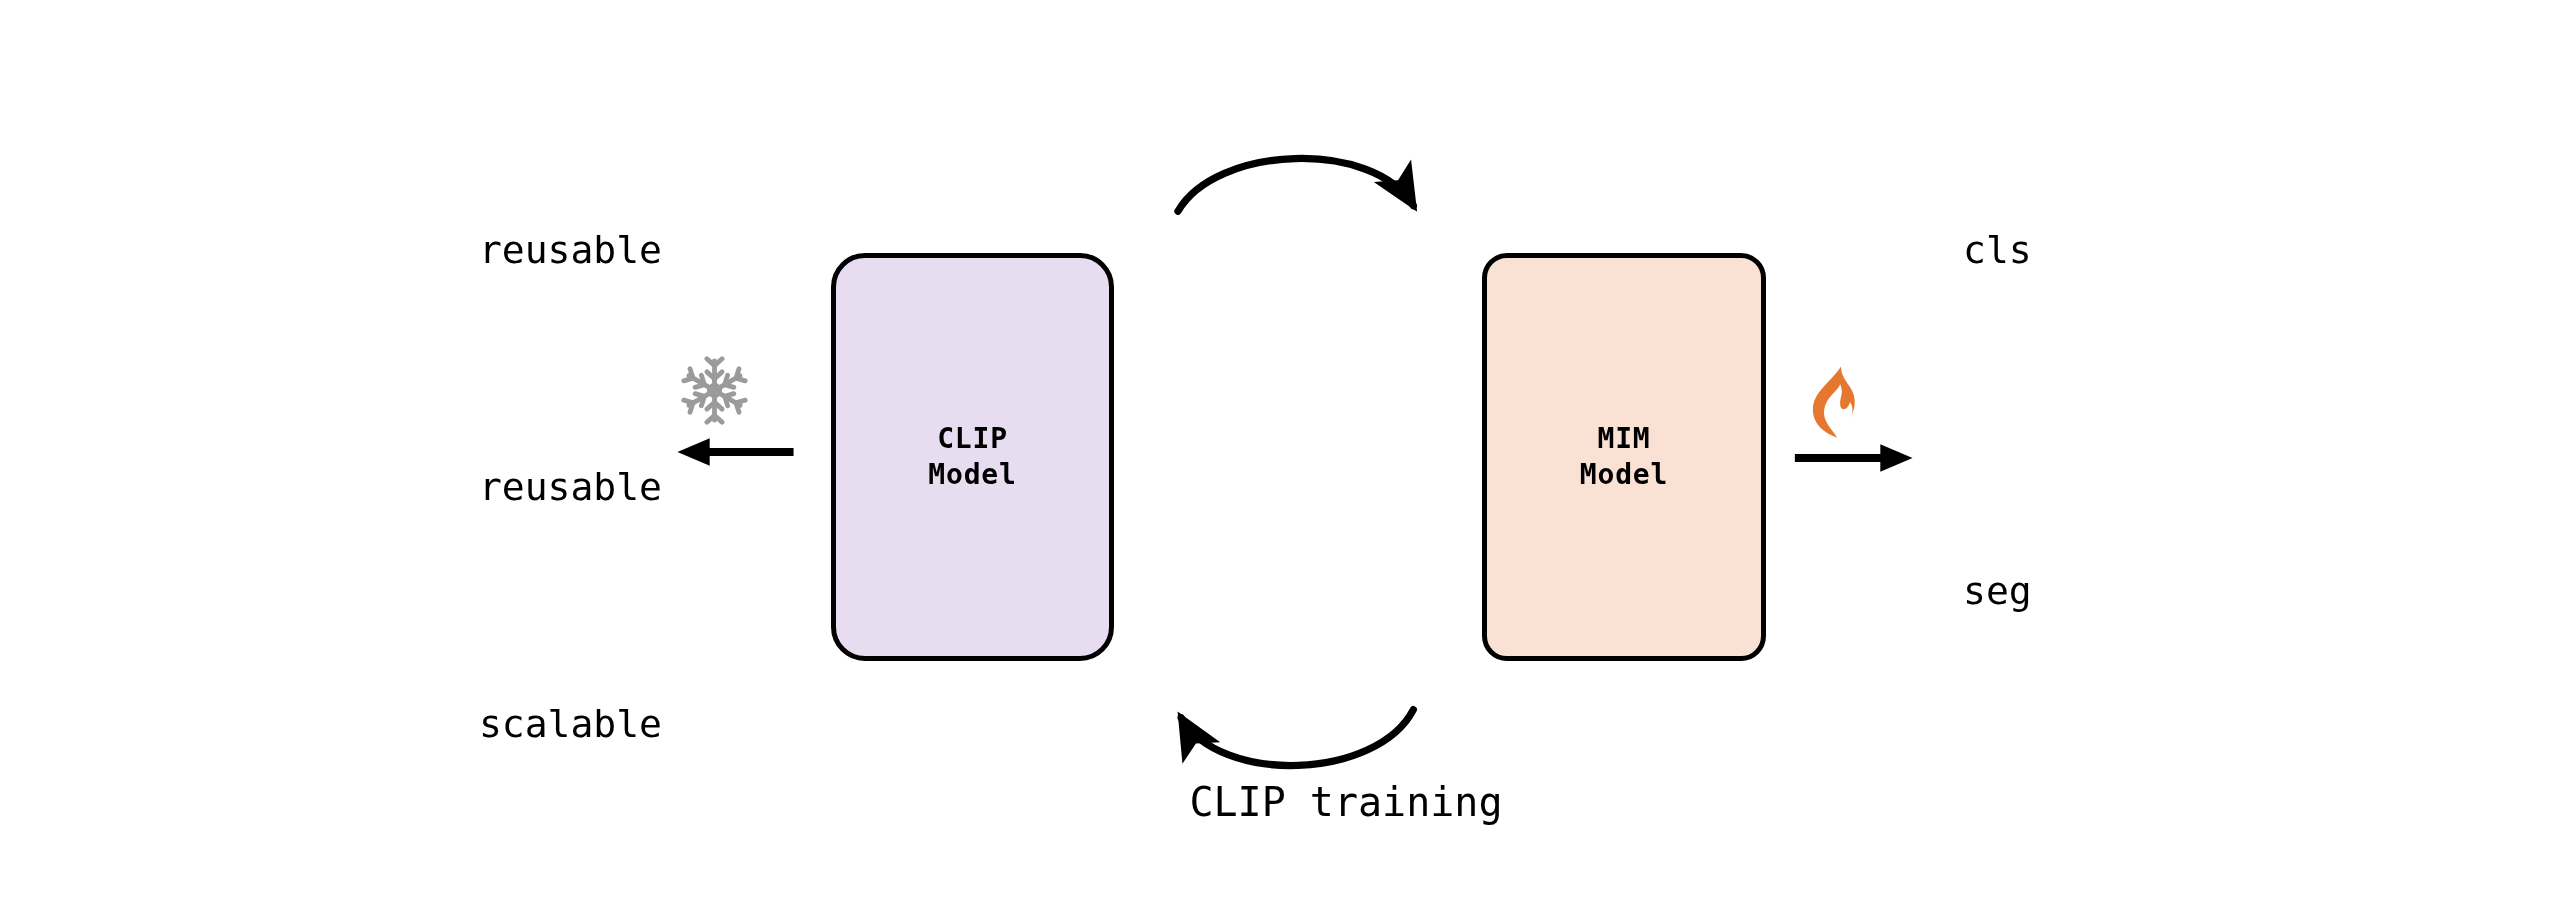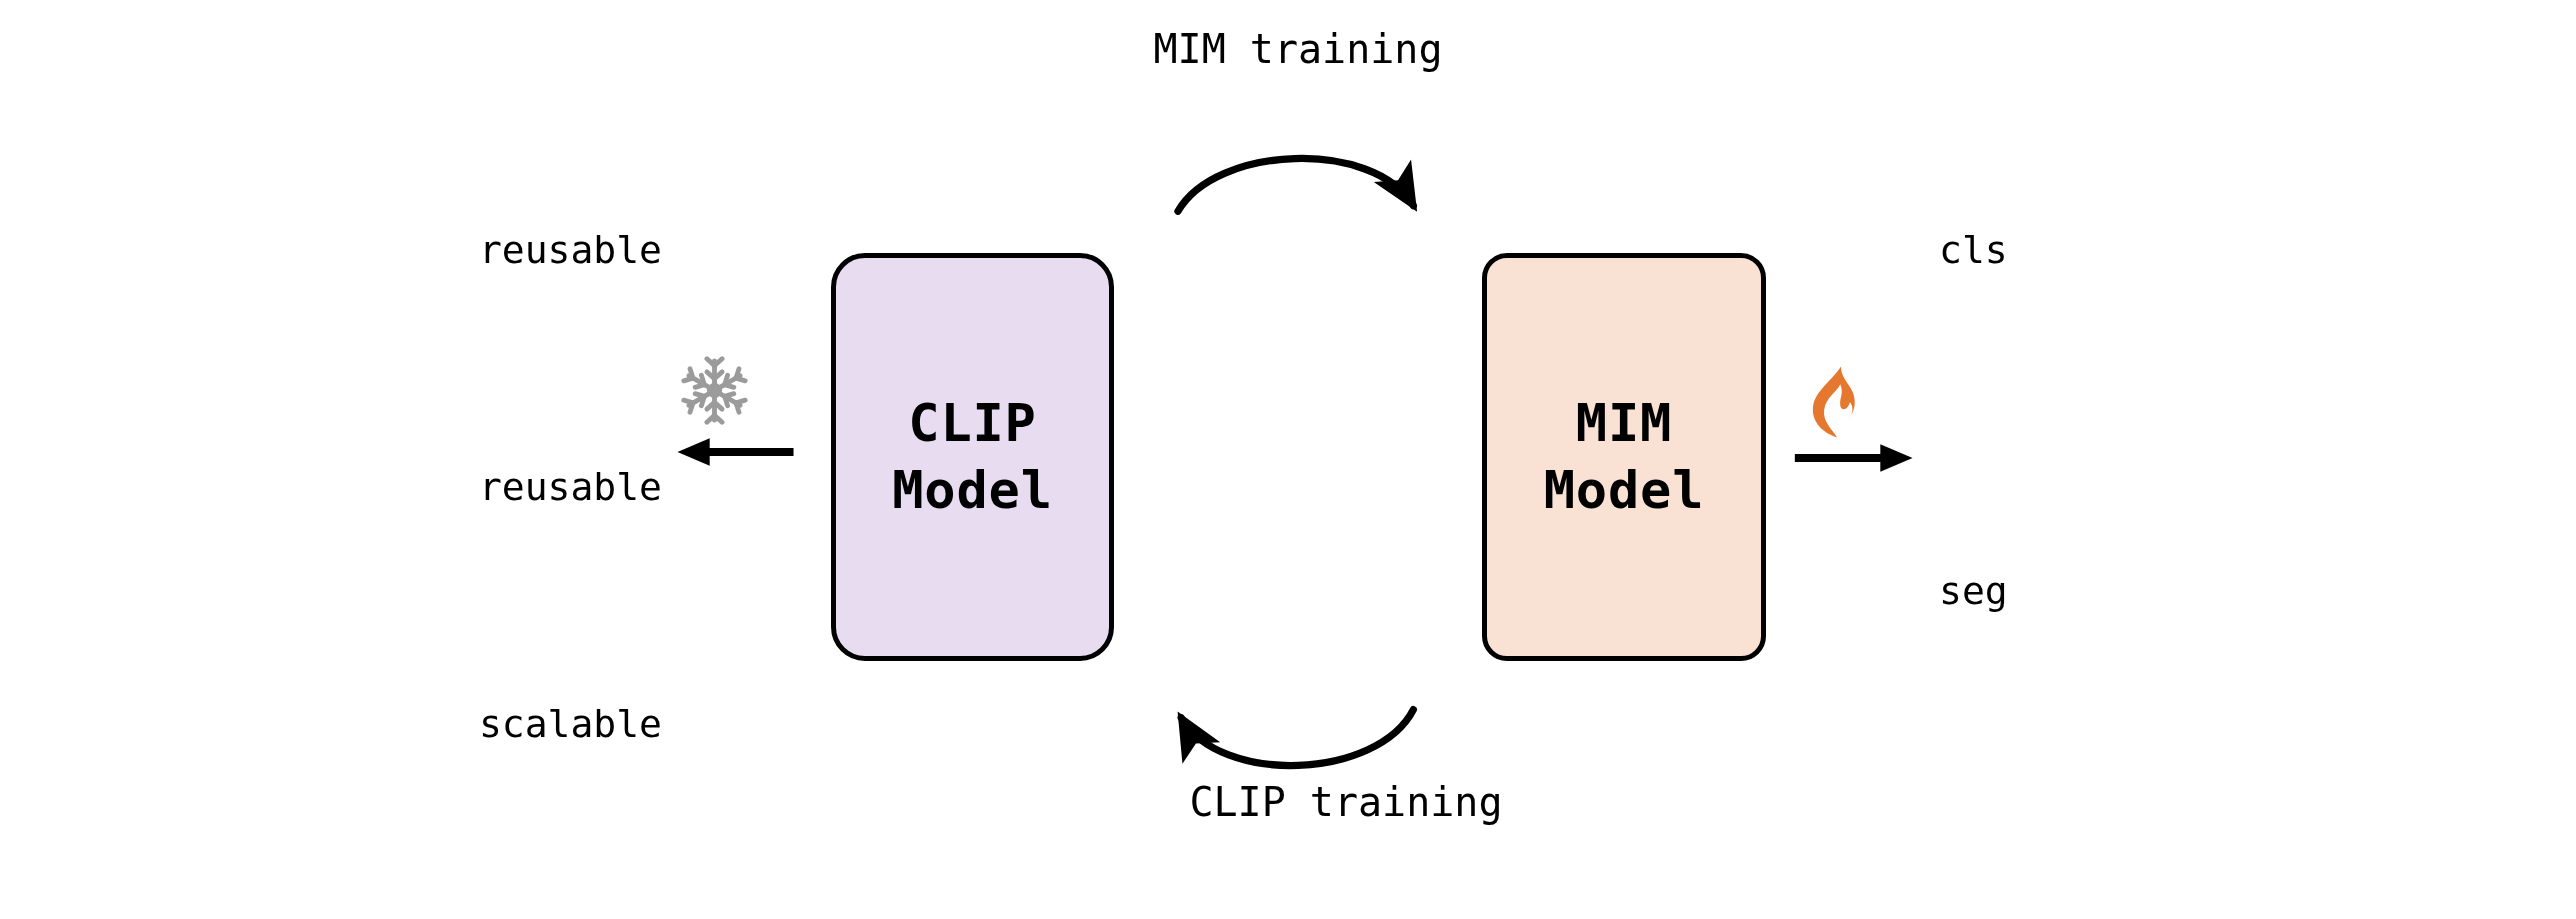--- a/index.html
+++ b/index.html
@@ -19,21 +19,21 @@
   .model-box {
     position:absolute;
     border:5.7px solid #000000;
     border-radius:34px;
     display:flex;
     flex-direction:column;
     align-items:center;
     justify-content:center;
     font-family:"DejaVu Sans Mono", monospace;
     font-weight:bold;
-    font-size:52px;
+    font-size:28px;
     line-height:1.28;
     color:#000000;
     letter-spacing:0.8px;
   }
   #clip-box {
     left:831px; top:253px;
     width:283px; height:408px;
     background:#e8dcf1;
   }
   #mim-box {
@@ -86,34 +86,33 @@
     text-align:right;
   }
   #left-attrs .attr-row { height:57px; display:flex; align-items:center; justify-content:flex-end; }
   #left-attrs .spacer  { height:28px; }
 
   #right-tasks {
     left:1939px; top:145px;
     width:242px;
     text-align:left;
   }
-  #right-tasks .task-row { height:57px; display:flex; align-items:center; justify-content:flex-start; }
+  #right-tasks .task-row { height:57px; display:flex; align-items:center; justify-content:flex-start;margin-left:24px; }
   #right-tasks .spacer { height:28px; }
 
   
   .badge-icon { position:absolute; }
   #snowflake-icon { left:680px;  top:356px; width:69px; height:69px; }
   #fire-icon      { left:1808px; top:365px; width:58px; height:74px; }
 </style>
 </head>
 <body>
 
 <div id="stage">
 
-  <div class="cycle-label" id="mim-training-label">MIM training</div>
 
   <svg class="arc-svg" id="top-arc-svg" viewBox="0 0 420 160">
     <defs>
       <marker id="arrowhead-right" markerWidth="7" markerHeight="7" refX="5.6" refY="3.2" orient="auto" markerUnits="strokeWidth">
         <path d="M0,0.2 L6.6,3.2 L0,6.2 L1.5,3.2 Z" fill="#000000"></path>
       </marker>
     </defs>
     <path d="M 58,112 C 105,30 300,22 350,105" stroke="#000000" stroke-width="9" fill="none" stroke-linecap="round" marker-end="url(#arrowhead-right)"></path>
   </svg>
 

